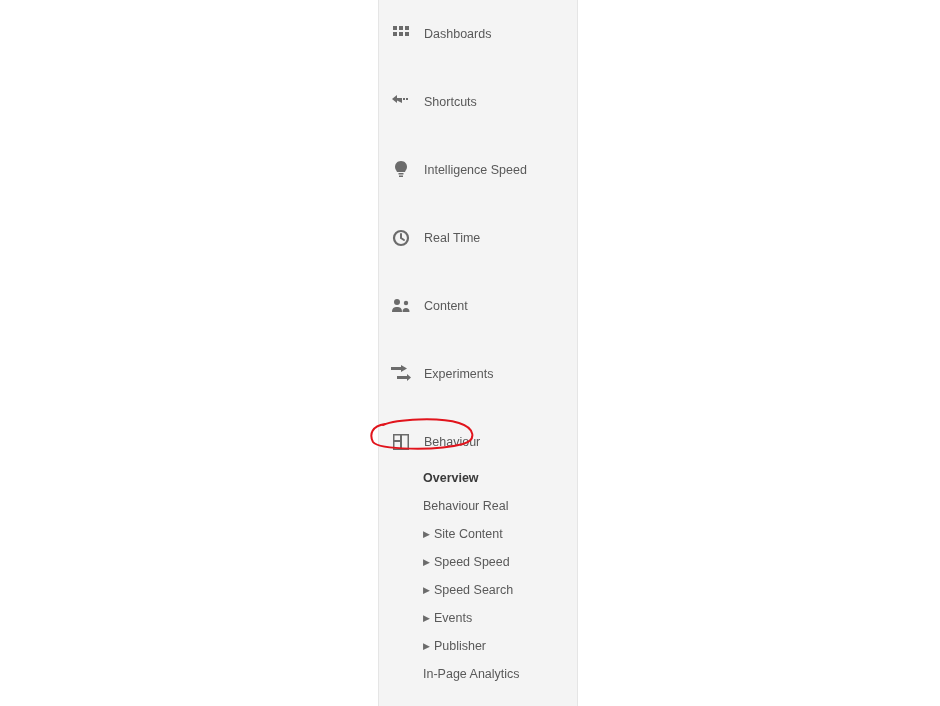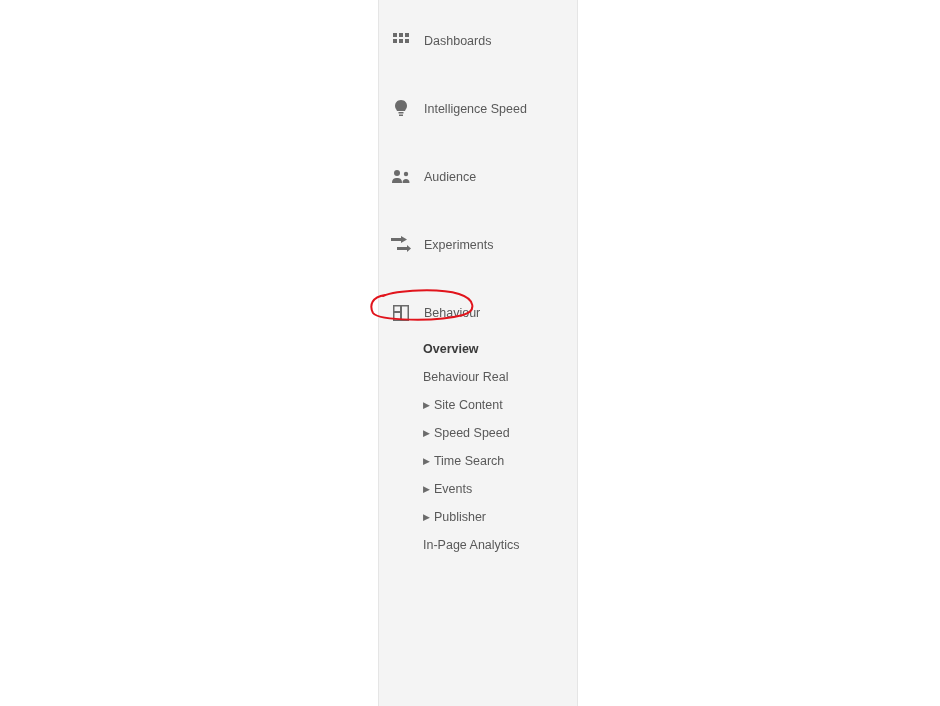--- a/index.html
+++ b/index.html
@@ -12,21 +12,21 @@
     }
     .sidebar {
       position: absolute;
       left: 378px;
       top: 0;
       width: 200px;
       height: 706px;
       background: #f4f4f4;
       border-left: 1px solid #e5e5e5;
       border-right: 1px solid #e5e5e5;
-      padding-top: 23px;
+      padding-top: 16px;
     }
     .nav-item {
       display: flex;
       align-items: center;
       padding: 8px 0 8px 12px;
       cursor: pointer;
       color: #595959;
       font-size: 12.5px;
       margin-bottom: 32px;
     }
@@ -87,43 +87,64 @@
         <rect x="6" y="0" width="4" height="4" fill="#6b6b6b"></rect>
         <rect x="12" y="0" width="4" height="4" fill="#6b6b6b"></rect>
         <rect x="0" y="6" width="4" height="4" fill="#6b6b6b"></rect>
         <rect x="6" y="6" width="4" height="4" fill="#6b6b6b"></rect>
         <rect x="12" y="6" width="4" height="4" fill="#6b6b6b"></rect>
       </svg>
     </span>
     <span class="label">Dashboards</span>
   </div>
 
+  <div class="nav-item">
+    <span class="icon">
+      <svg width="18" height="14" viewBox="0 0 18 14">
+        <path d="M6 3 L0 3 L0 5 L6 5 L6 8 L-2 4 Z" fill="#6b6b6b" transform="translate(4,0)"></path>
+        <polygon points="0,4 5,0 5,8" fill="#6b6b6b"></polygon>
+        <rect x="4" y="3" width="6" height="2" fill="#6b6b6b"></rect>
+        <rect x="11" y="3" width="2" height="2" fill="#6b6b6b"></rect>
+        <rect x="14" y="3" width="2" height="2" fill="#6b6b6b"></rect>
+      </svg>
+    </span>
+    <span class="label">Shortcuts</span>
+  </div>
 
   <div class="nav-item">
     <span class="icon">
       <svg width="16" height="20" viewBox="0 0 16 20">
         <path d="M8 1 C4 1 2 4 2 7 C2 9 3.5 10.5 4 12 L12 12 C12.5 10.5 14 9 14 7 C14 4 12 1 8 1 Z" fill="#6b6b6b"></path>
         <rect x="5.5" y="13" width="5" height="1.5" fill="#6b6b6b"></rect>
         <rect x="6" y="15.5" width="4" height="1.5" fill="#6b6b6b"></rect>
       </svg>
     </span>
     <span class="label">Intelligence Speed</span>
   </div>
 
+  <div class="nav-item">
+    <span class="icon">
+      <svg width="18" height="18" viewBox="0 0 18 18">
+        <circle cx="9" cy="9" r="7" fill="none" stroke="#6b6b6b" stroke-width="2.2"></circle>
+        <path d="M9 5 L9 9 L12 11" fill="none" stroke="#6b6b6b" stroke-width="2" stroke-linecap="round"></path>
+      </svg>
+    </span>
+    <span class="label">Real Time</span>
+  </div>
 
   <div class="nav-item">
     <span class="icon">
       <svg width="20" height="16" viewBox="0 0 20 16">
         <circle cx="6" cy="4" r="3" fill="#6b6b6b"></circle>
         <path d="M1 14 C1 10 3 9 6 9 C9 9 11 10 11 14 Z" fill="#6b6b6b"></path>
         <circle cx="15" cy="5" r="2.2" fill="#6b6b6b"></circle>
         <path d="M11.5 14 C11.5 11 13 10 15 10 C17 10 18.5 11 18.5 14 Z" fill="#6b6b6b"></path>
       </svg>
     </span>
-    <span class="label">Audience</span>
+    <span class="label">Content</span>
   </div>
 
   <div class="nav-item">
     <span class="icon">
       <svg width="20" height="18" viewBox="0 0 20 18">
         <rect x="0" y="2" width="10" height="3" fill="#6b6b6b"></rect>
         <polygon points="10,0 10,7 16,3.5" fill="#6b6b6b"></polygon>
         <rect x="6" y="11" width="10" height="3" fill="#6b6b6b"></rect>
         <polygon points="6,9 6,16 0,12.5" fill="#6b6b6b" opacity="0"></polygon>
         <polygon points="16,9 16,16 20,12.5" fill="#6b6b6b"></polygon>
@@ -156,21 +177,21 @@
     <div class="sub-item">
       <span class="caret">▶</span>
       <span>Site Content</span>
     </div>
     <div class="sub-item">
       <span class="caret">▶</span>
       <span>Speed Speed</span>
     </div>
     <div class="sub-item">
       <span class="caret">▶</span>
-      <span>Time Search</span>
+      <span>Speed Search</span>
     </div>
     <div class="sub-item">
       <span class="caret">▶</span>
       <span>Events</span>
     </div>
     <div class="sub-item">
       <span class="caret">▶</span>
       <span>Publisher</span>
     </div>
     <div class="sub-item">

